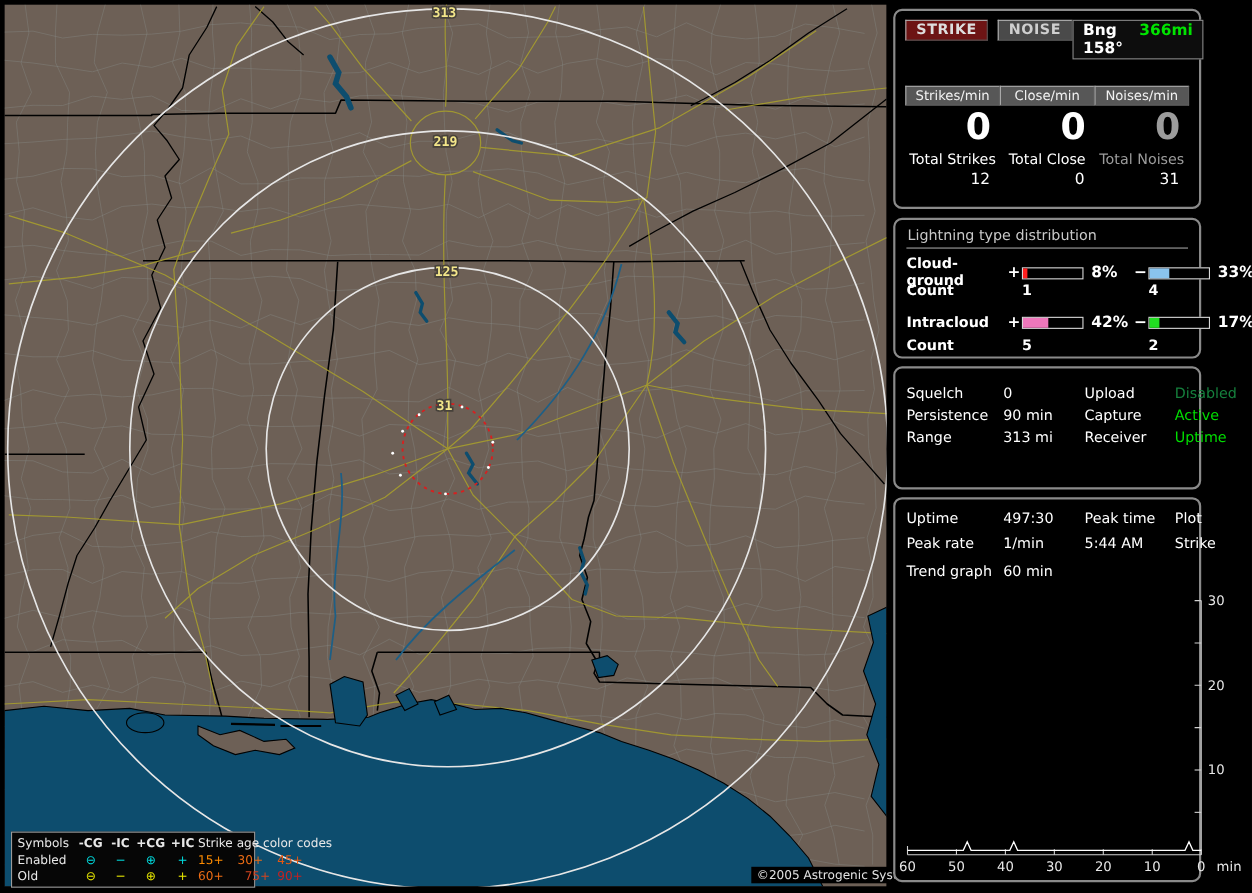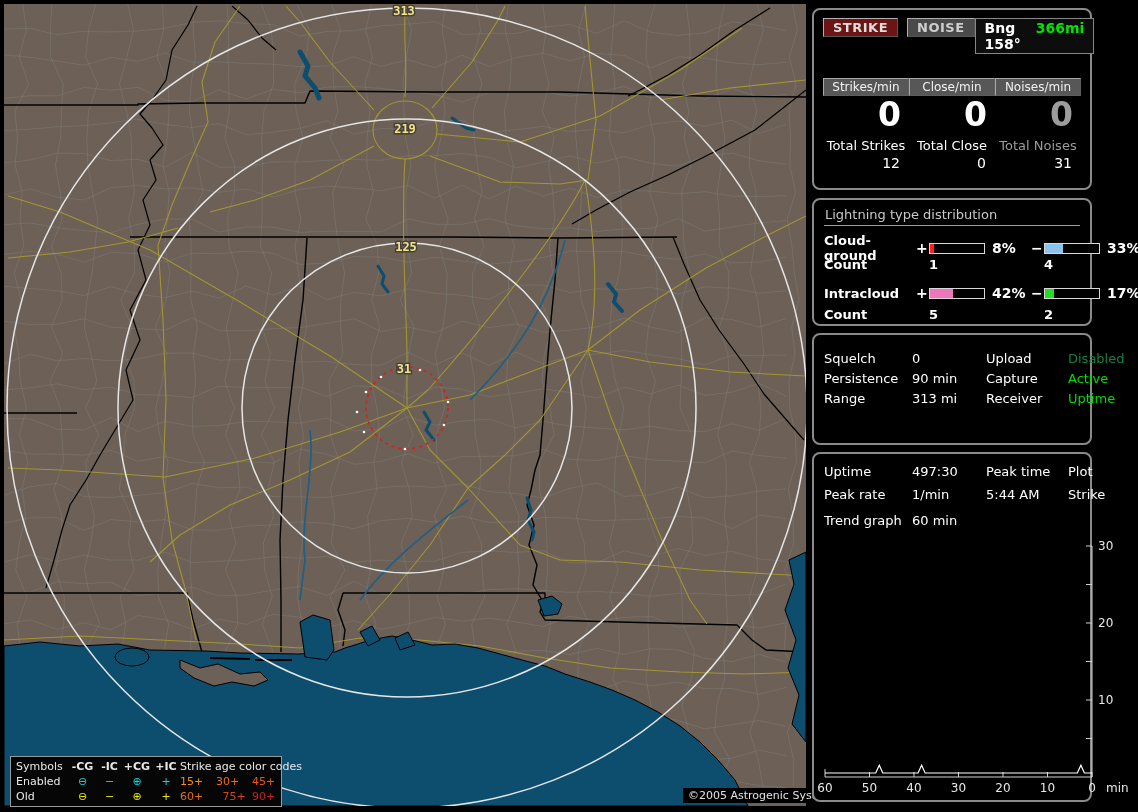--- a/index.html
+++ b/index.html
@@ -24,21 +24,21 @@
   .waterf{fill:var(--water);stroke:#000;stroke-width:1}
   .waterl{stroke:var(--water);fill:none;stroke-linecap:round}
   .bluerv{stroke:#1d5f86;fill:none;stroke-width:1.6}
   .ring{stroke:var(--ring);fill:none;stroke-width:1.5}
   .closering{stroke:var(--close-ring);fill:none;stroke-width:1.7;stroke-dasharray:3 4}
   .ringlabel{fill:var(--ring-label);font:bold 12px "DejaVu Sans Mono",monospace;
     paint-order:stroke;stroke:#46413a;stroke-width:3px;text-anchor:middle}
   .strikedot{fill:#fff}
 
   
-  #legend{position:absolute;left:10px;top:756px;width:272px;height:51px;background:#060606;
+  #legend{position:absolute;left:10px;top:756px;width:222px;height:51px;background:#060606;
     border:1px solid #9a9a9a;font-size:11px;line-height:15px;padding:2px 0 0 5px;color:#e8e8e8}
   .lg-row{display:grid;grid-template-columns:52px 29px 25px 30px 28px 36px 36px 34px;white-space:nowrap}
   .lg-row b{font-weight:bold}
   .lg-age-head{grid-column:6 / span 3}
   .lg-sym{text-align:center}
 
   #copyright{position:absolute;left:683px;top:788px;background:#000;color:#e2e2e2;
     font-size:11px;padding:1px 5px;white-space:nowrap}
 
   

